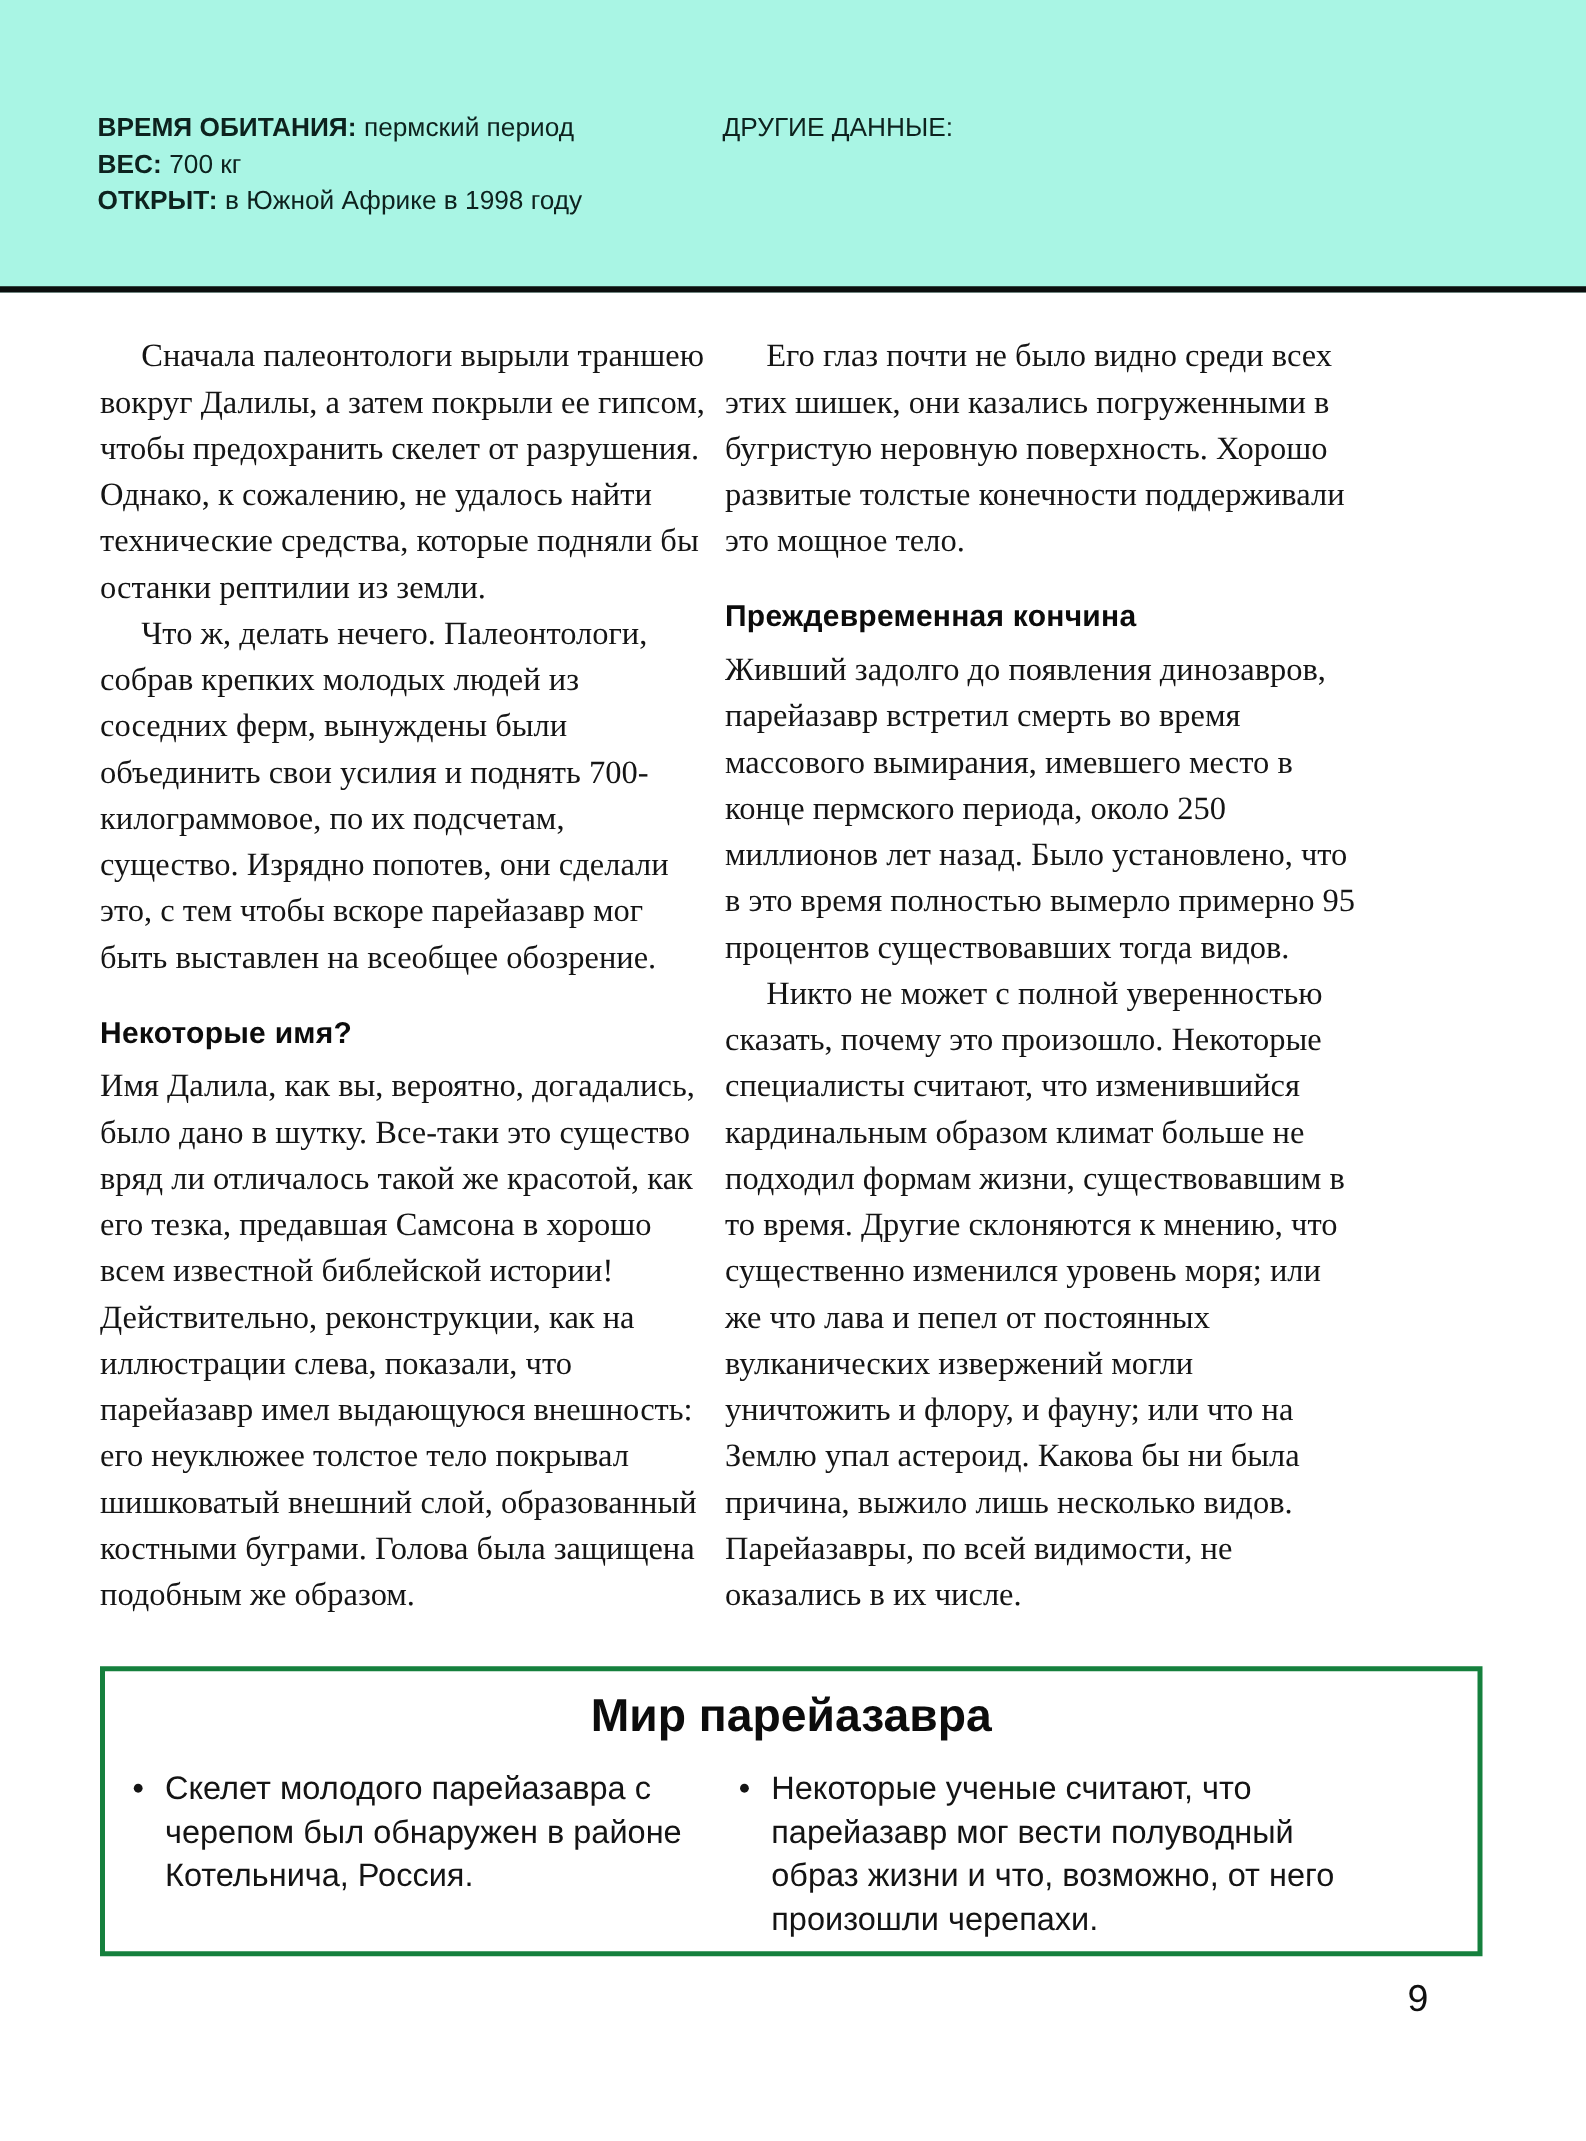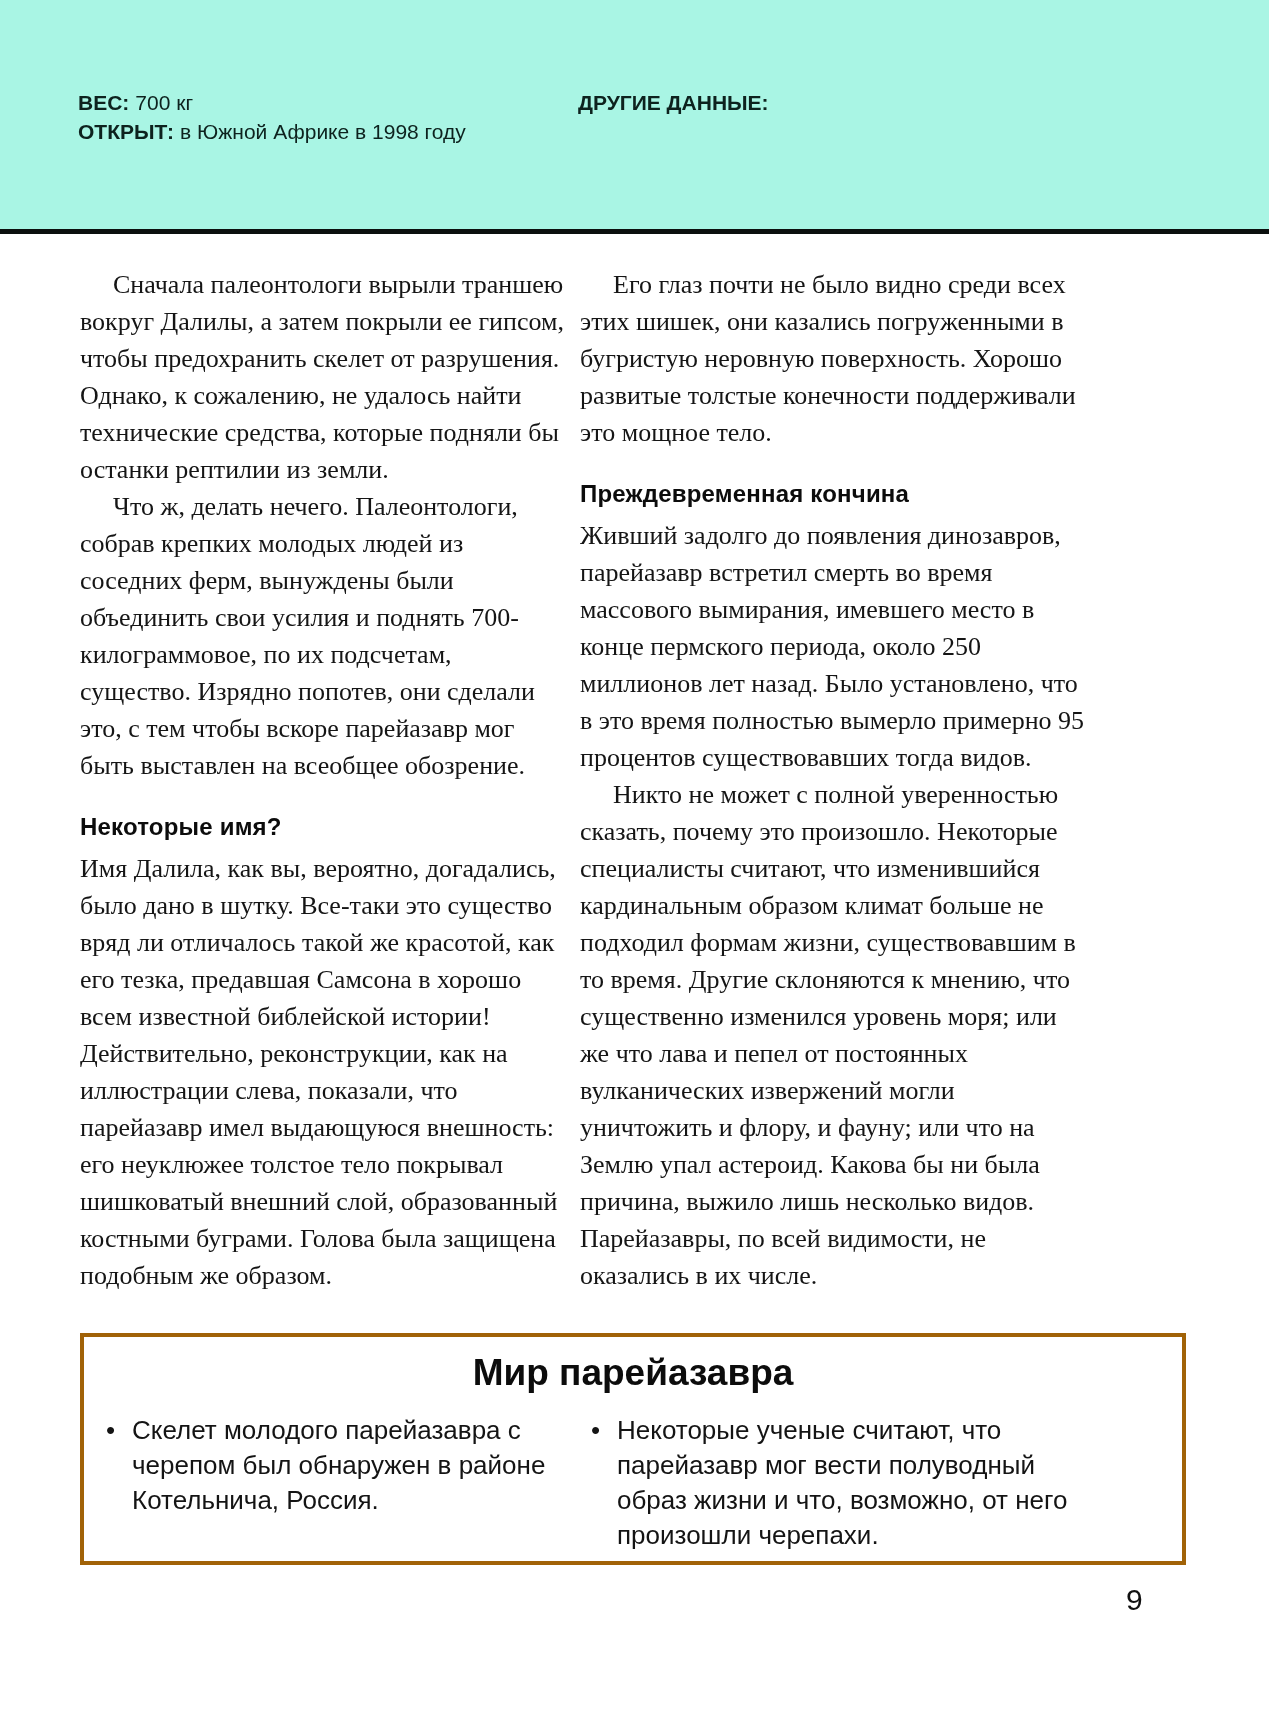--- a/index.html
+++ b/index.html
@@ -19,21 +19,21 @@
   }
   .factcol{
     position:absolute;top:88px;
     font-family:"Liberation Sans", sans-serif;
     font-size:21px;line-height:29px;color:#0d221e;
   }
   .factcol.left{left:78px;width:470px;}
   .factcol.right{left:578px;width:520px;display:flex;align-items:flex-start;}
   .factcol b{font-weight:bold;}
   .fact-row b{margin-right:6px;}
-  .factcol.right .fact-label{white-space:nowrap;margin-right:8px;font-weight:bold;}
+  .factcol.right .fact-label{white-space:nowrap;margin-right:8px;font-weight:normal;}
   .factcol.right .fact-value{width:330px;}
   
   .content{
     position:absolute;left:80px;top:234px;width:1110px;
     display:flex;gap:15px;
     font-size:26px;line-height:37px;
   }
   .col-left{width:485px;}
   .col-right{width:510px;}
   .content p{margin:0;}
@@ -41,21 +41,21 @@
   .content .pad-top{padding-top:32px;}
   h2.subhead{
     font-family:"Liberation Sans", sans-serif;
     font-weight:bold;font-size:24px;line-height:34px;
     margin:26px 0 6px 0;color:#0c0c0c;
     letter-spacing:0.2px;
   }
   
   .infobox{
     position:absolute;left:80px;top:1333px;width:1106px;height:232px;
-    border:4px solid #a16207;box-sizing:border-box;
+    border:4px solid #15803d;box-sizing:border-box;
     background:#ffffff;
   }
   .infobox-title{
     font-family:"Liberation Sans", sans-serif;
     font-weight:bold;font-size:37px;line-height:40px;
     text-align:center;margin-top:16px;color:#0c0c0c;
   }
   .infobox-bullets{
     display:flex;gap:25px;
     padding:20px 28px 0 22px;
@@ -71,20 +71,21 @@
     position:absolute;left:1126px;top:1583px;
     font-family:"Liberation Sans", sans-serif;
     font-size:30px;color:#101010;
   }
 </style>
 </head>
 <body>
 
 <div class="band">
   <div class="factcol left">
+    <div class="fact-row"><b>ВРЕМЯ ОБИТАНИЯ:</b><span>пермский период</span></div>
     <div class="fact-row"><b>ВЕС:</b><span>700 кг</span></div>
     <div class="fact-row"><b>ОТКРЫТ:</b><span>в Южной Африке в 1998 году</span></div>
   </div>
   <div class="factcol right">
     <span class="fact-label">ДРУГИЕ ДАННЫЕ:</span>
   </div>
 </div>
 
 <div class="content">
   <div class="col-left">

